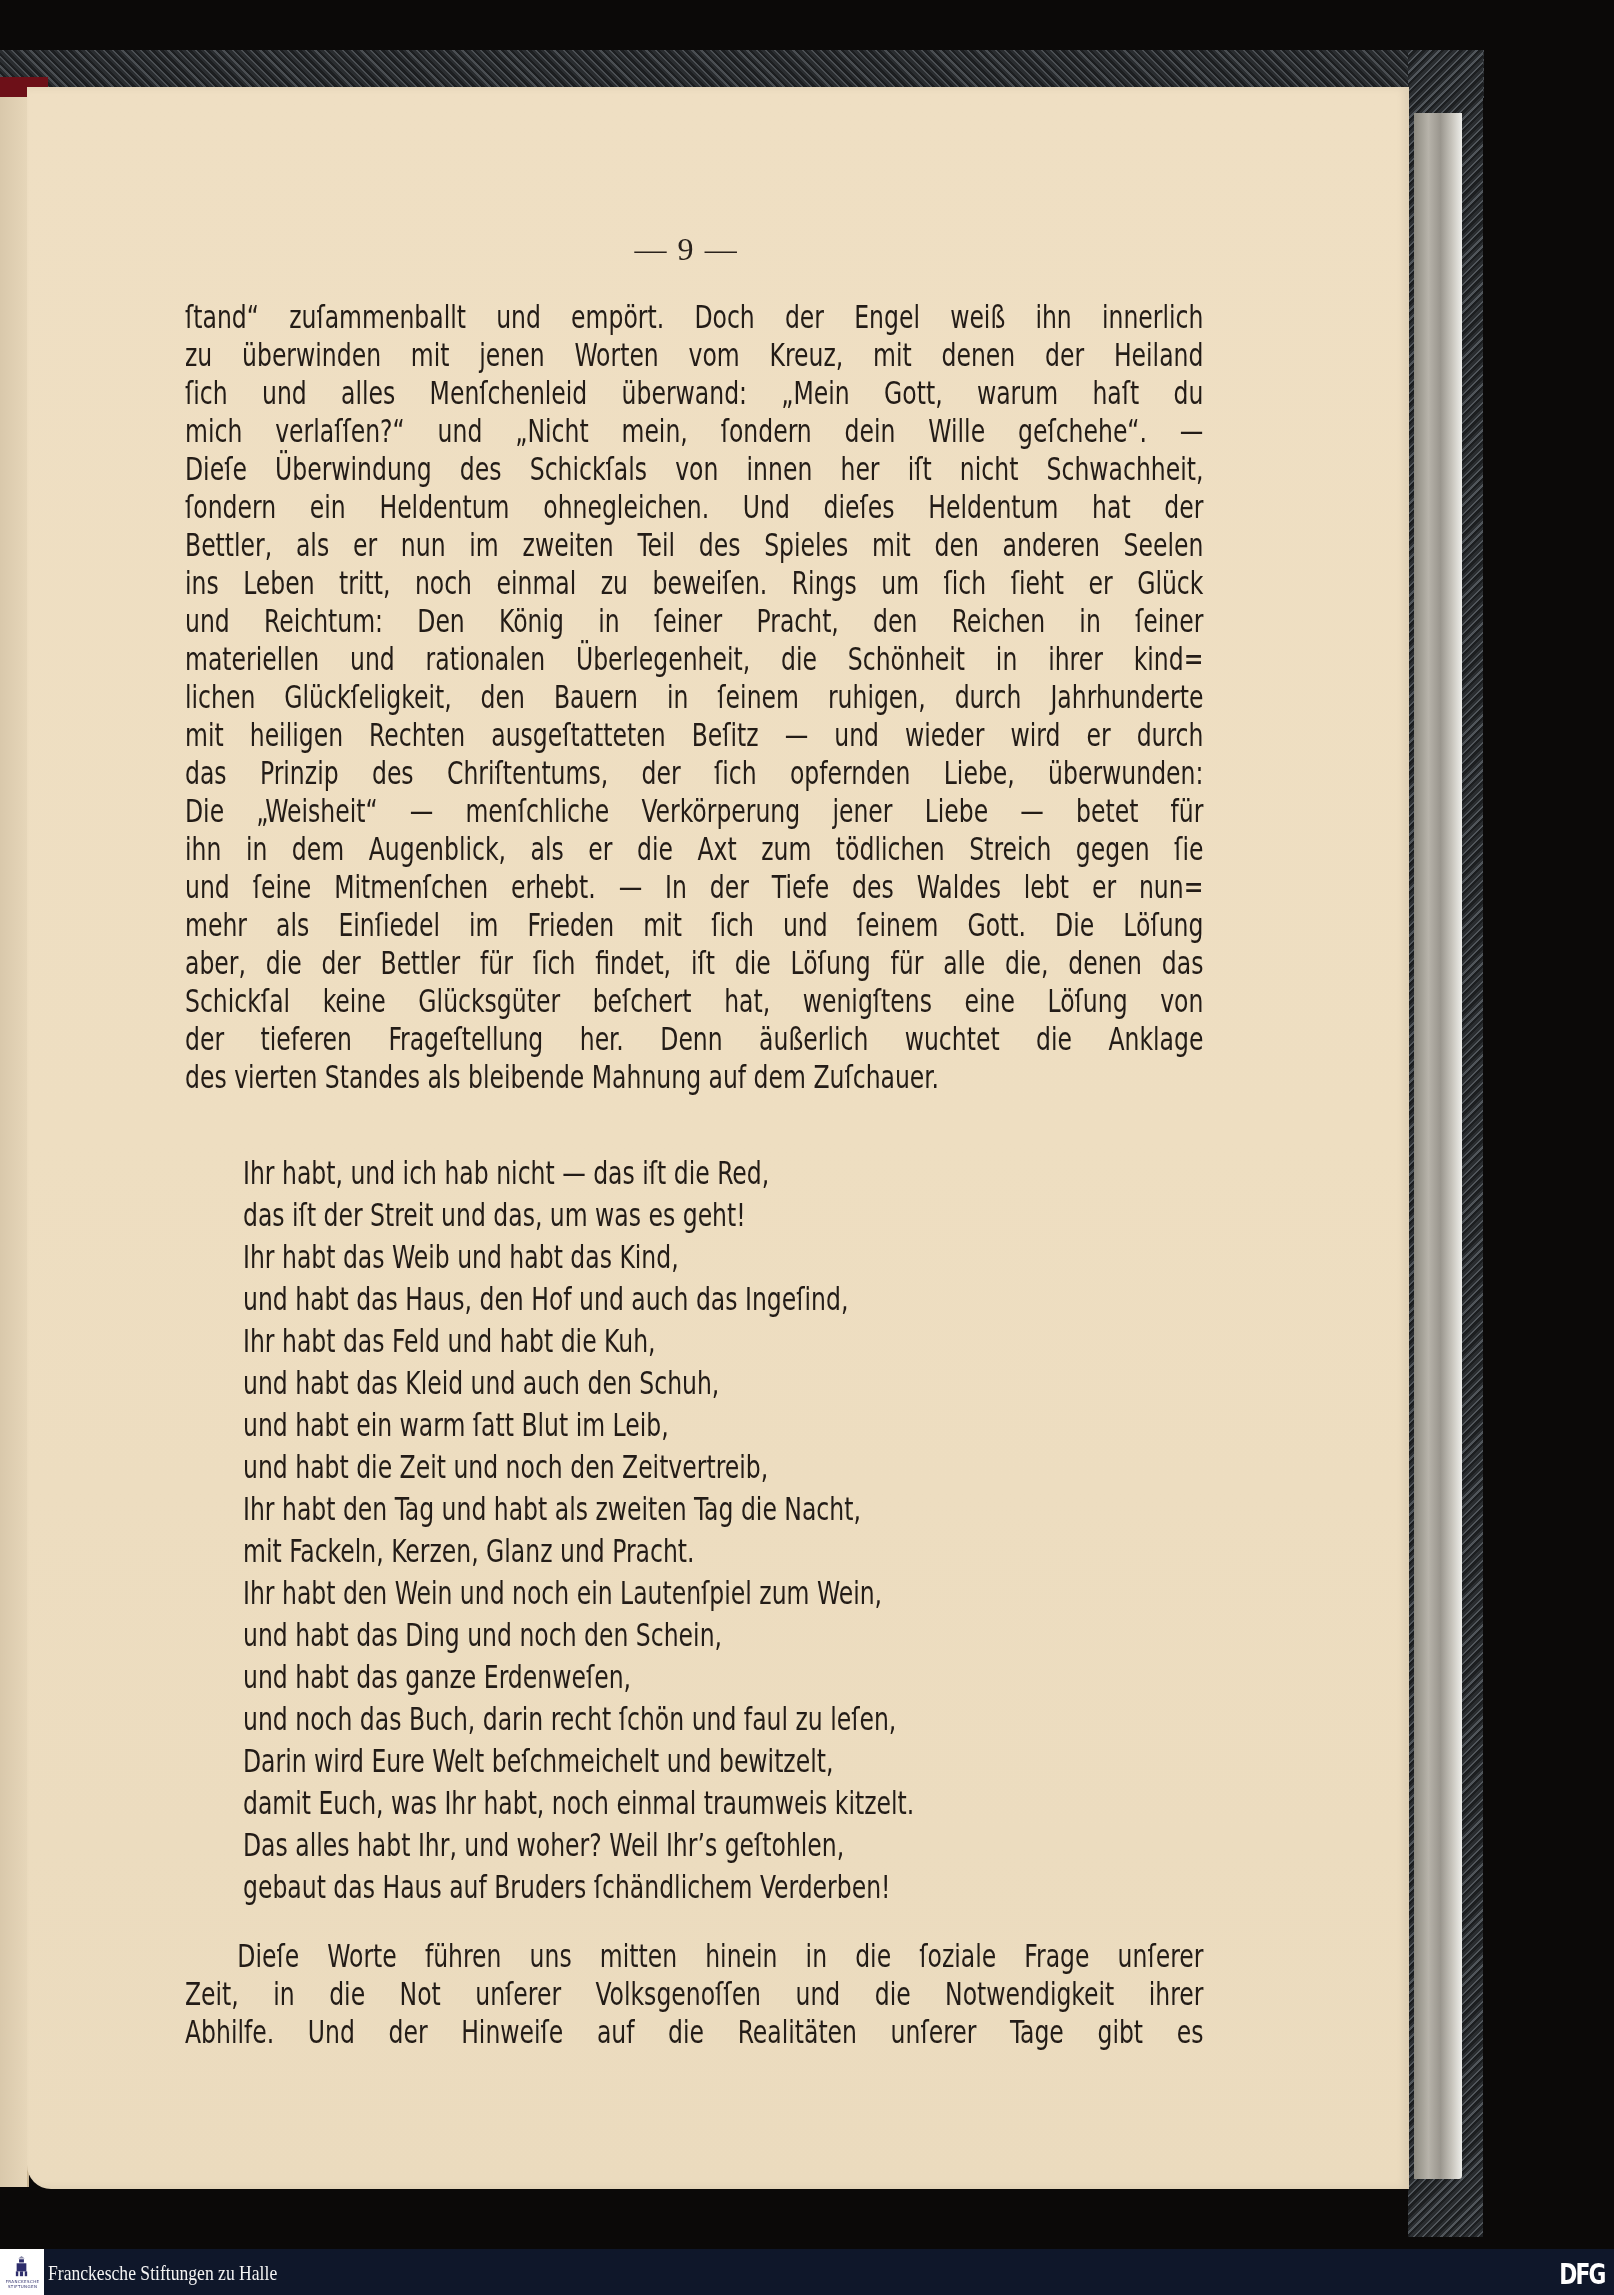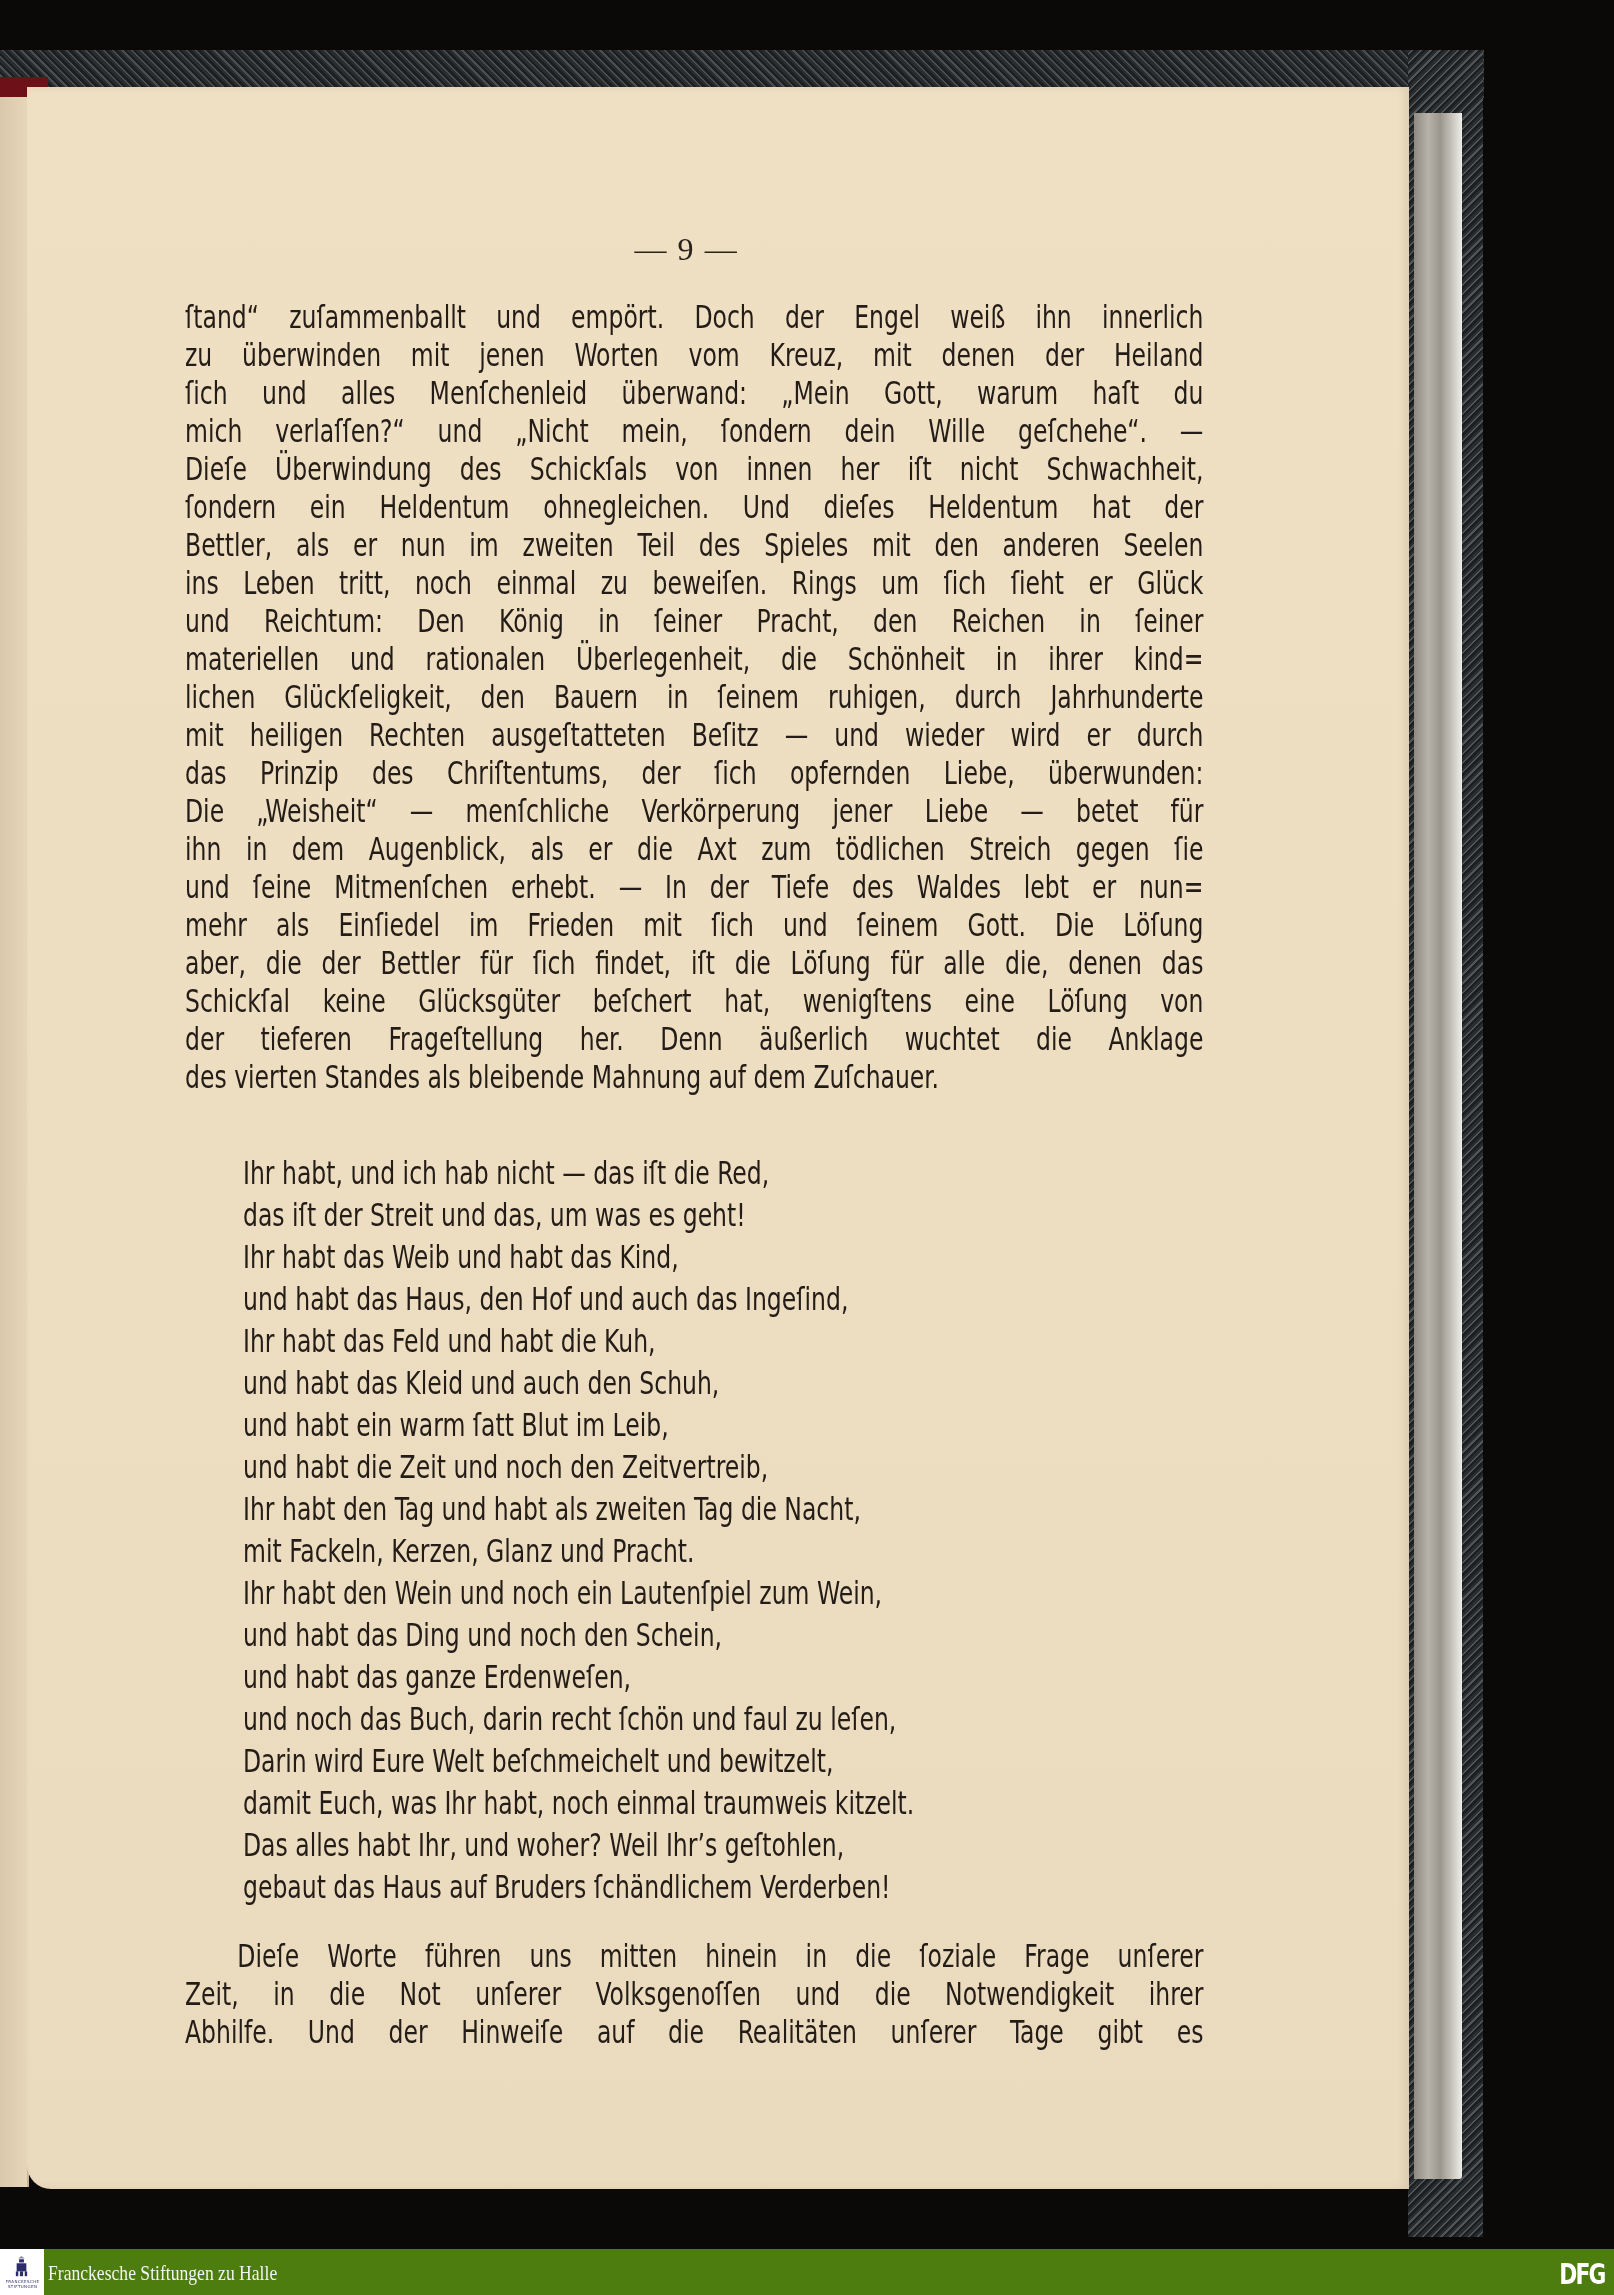--- a/index.html
+++ b/index.html
@@ -62,21 +62,21 @@
     position:absolute; left:216px; top:1065px; width:1130px;
     line-height:42px;
   }
   .poem .line { display:block; white-space:nowrap; }
   .final {
     position:absolute; left:158px; top:1850px; width:1227px;
   }
   .final .indent { padding-left:63px; }
   .footer {
     position:absolute; left:0; top:2249px; width:1614px; height:46px;
-    background:#4d7c0f;
+    background:#0f172a;
   }
   .footer-logo {
     position:absolute; left:0; top:0; width:44px; height:46px; background:#ffffff;
   }
   .logo-figure {
     position:absolute; left:15.3px; top:6.5px; width:13px; height:21px;
   }
   .logo-caption {
     position:absolute; left:1.6px; top:31px; width:42px;
     font-family:"DejaVu Sans", sans-serif; font-size:4px; color:#2d2d6b;

